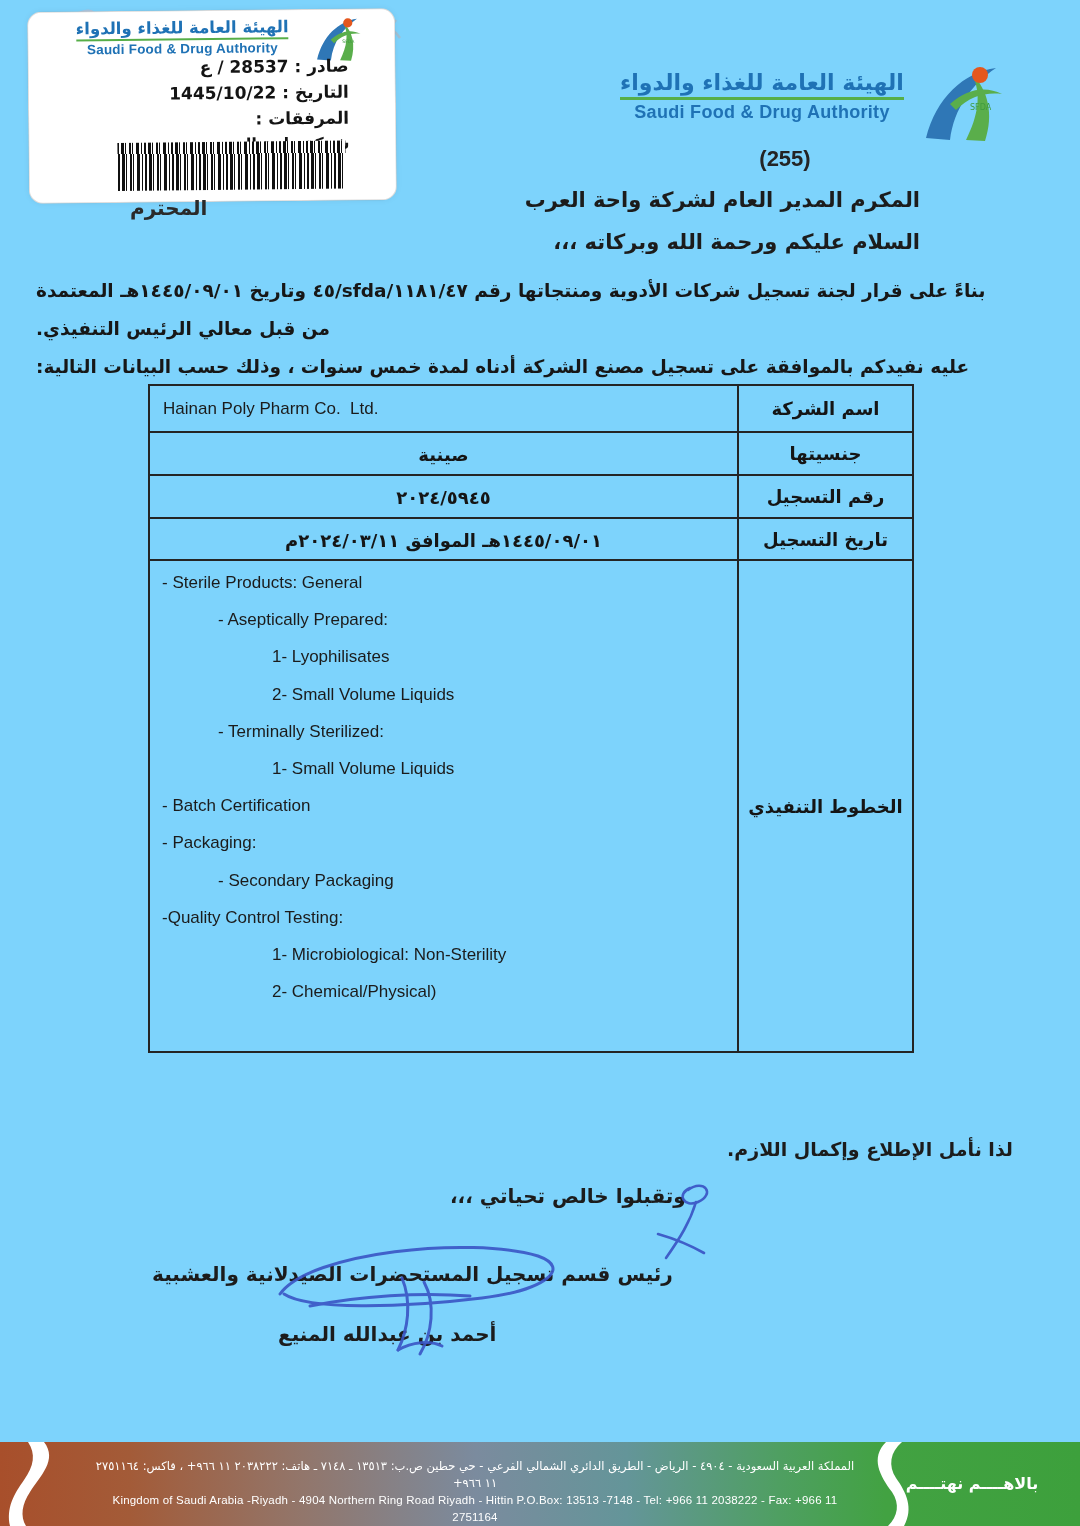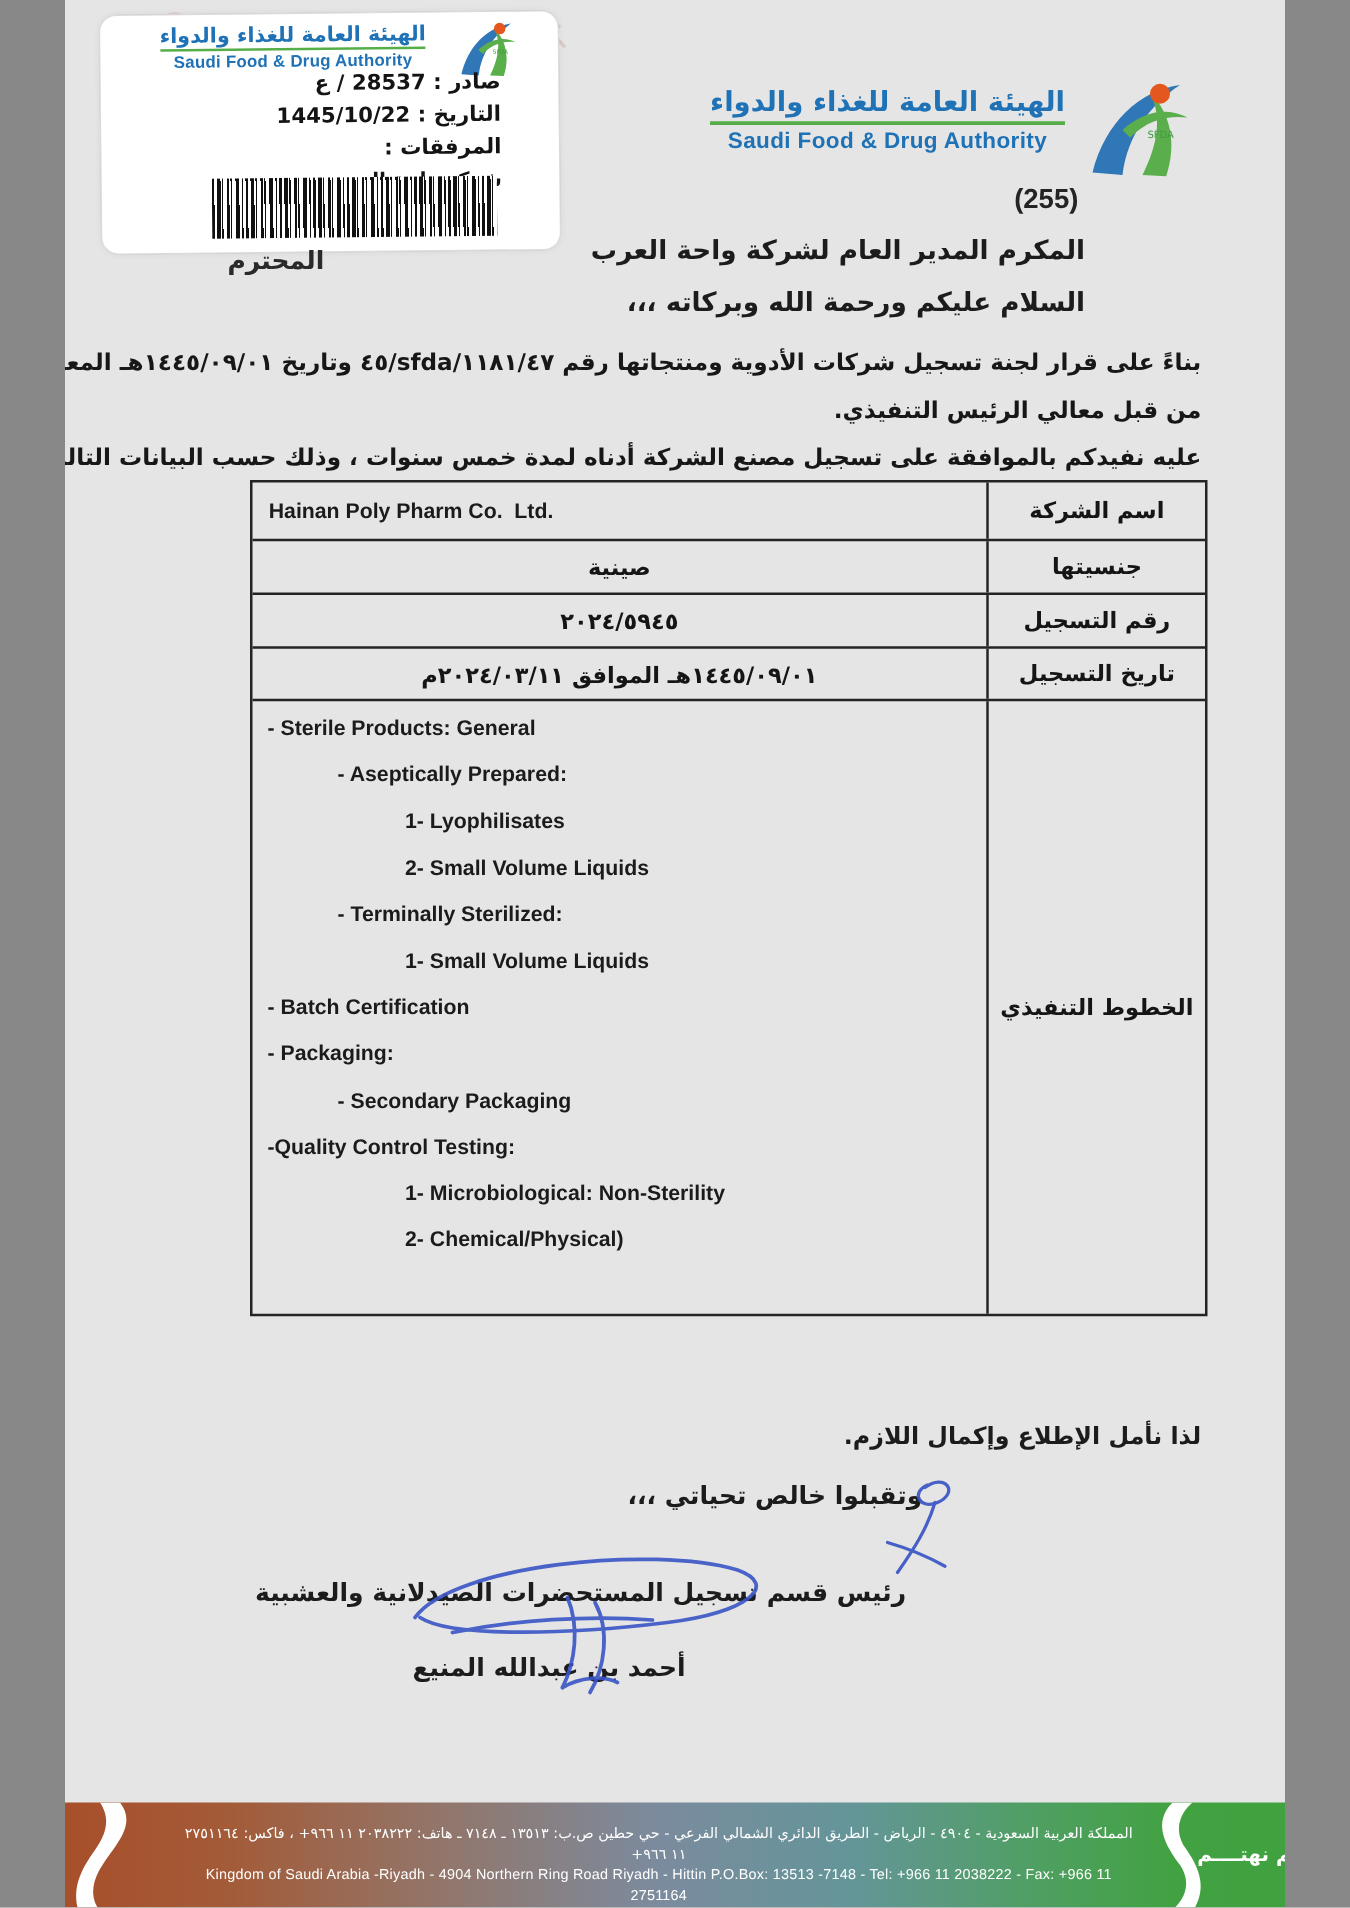--- a/index.html
+++ b/index.html
@@ -1,19 +1,19 @@
 <!DOCTYPE html>
 <html lang="ar"><head>
 <meta charset="utf-8">
 <style>
   * { margin:0; padding:0; box-sizing:border-box; }
   body { background:#888; font-family:"DejaVu Sans", sans-serif; }
   .page {
-    position:relative; width:976px; height:1526px; margin:0 auto;
-    background:#e5e5e5; overflow:hidden; color:#1c1c1c;
+    position:relative; width:1080px; height:1526px; margin:0 auto;
+    background:#7dd3fc; overflow:hidden; color:#1c1c1c;
   }
   .abs { position:absolute; }
   .rtl { direction:rtl; }
   .nowrap { white-space:nowrap; }
   .ltrnum { direction:ltr; unicode-bidi:bidi-override; display:inline-block; }
 
   
   .stamp {
     left:28px; top:10px; width:368px; height:192px;
     background:#fff; border:1px solid rgba(0,0,0,.14); border-radius:14px;
@@ -52,34 +52,34 @@
   .logo-en-lg {
     color:#1f72b5; font-weight:bold; font-size:18px; letter-spacing:.3px;
     font-family:"Liberation Sans", sans-serif; margin-top:2px;
   }
   .ref-number { top:146px; left:700px; width:170px; text-align:center; font-size:22px; font-weight:bold; color:#242424; font-family:"Liberation Sans", sans-serif; }
   .addressee { top:188px; right:160px; font-size:21px; font-weight:bold; }
   .greeting  { top:230px; right:160px; font-size:21px; font-weight:bold; }
   .honorific { top:196px; left:130px; font-size:20px; font-weight:bold; color:#2a2a2a; }
 
   
-  .paras { top:272px; right:67px; width:960px; text-align:right; }
+  .paras { top:272px; right:84px; width:960px; text-align:left; }
   .pline { font-size:18.5px; font-weight:bold; line-height:38px; white-space:nowrap; color:#171717; }
 
   
   .tbl { left:148px; top:384px; width:766px; border:2px solid #242424; }
   .trow { display:flex; }
   .trow + .trow { border-top:2px solid #242424; }
   .tcell-content { width:587px; display:flex; flex-direction:column; justify-content:center; }
   .tcell-label {
     width:175px; border-left:2px solid #242424; display:flex;
     align-items:center; justify-content:center;
     font-size:18px; font-weight:bold; direction:rtl; text-align:center; color:#151515;
   }
-  .en { font-family:"Liberation Sans", sans-serif; font-weight:bold; font-size:17px; color:#1b1b1b; white-space:pre-wrap; }
+  .en { font-family:"Liberation Sans", sans-serif; font-weight:normal; font-size:17px; color:#1b1b1b; white-space:pre-wrap; }
   .cell-pad { padding-left:13px; }
   .cell-center { text-align:center; }
   .ar-val { font-size:18px; font-weight:bold; direction:rtl; color:#151515; }
   .h45 { height:45px; } .h43 { height:43px; } .h68 { height:68px; } .h42 { height:42px; } .h492 { height:492px; }
   .addr-line { line-height:27px; }
   .lines-wrap { padding-top:3px; }
   .pline-item { height:37.2px; line-height:37.2px; }
   .ind0 { padding-left:12px; } .ind1 { padding-left:68px; } .ind2 { padding-left:122px; }
 
   

